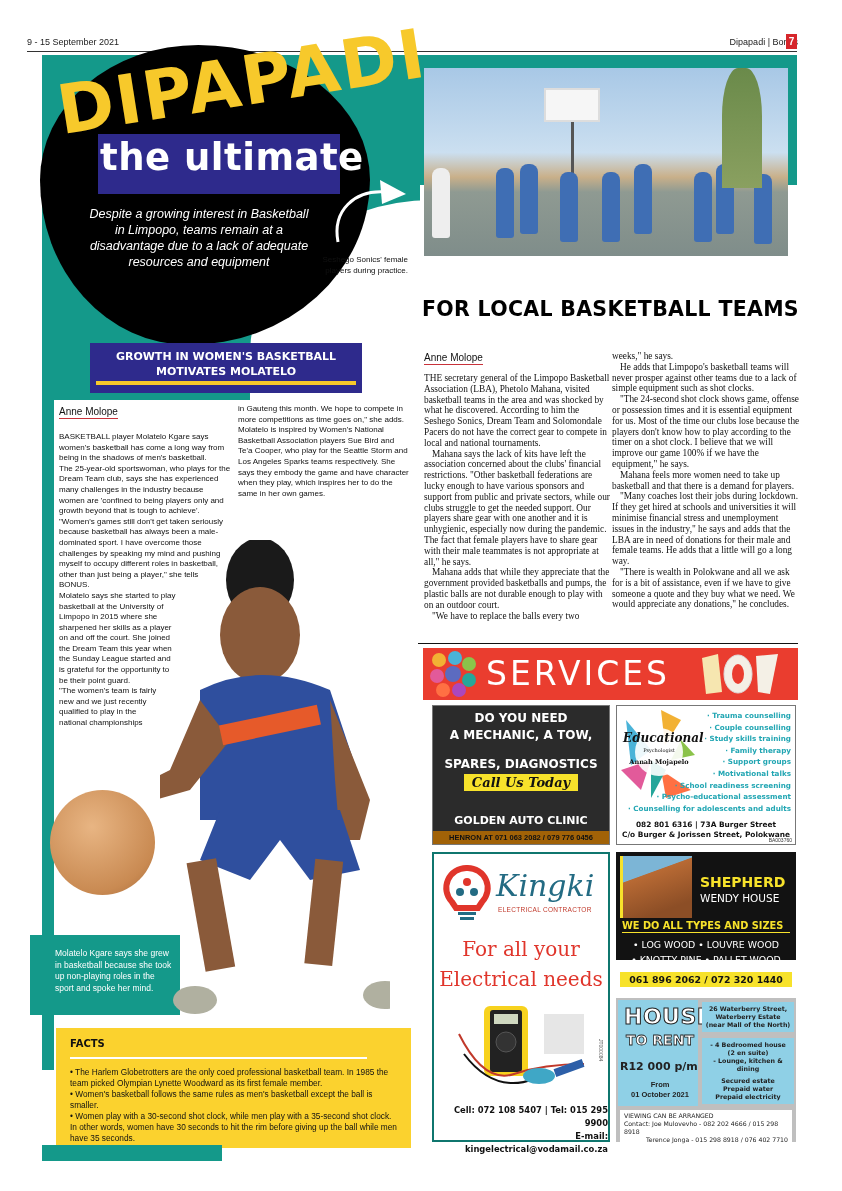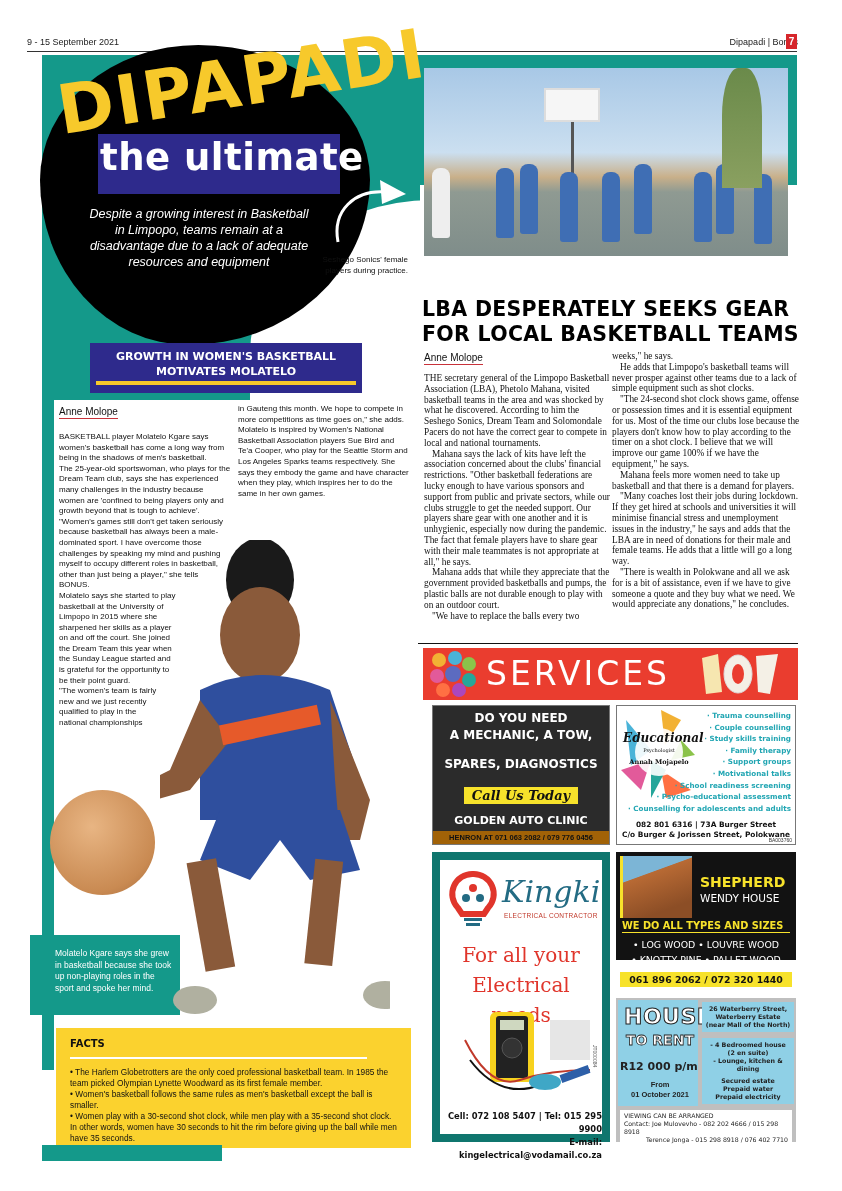--- a/index.html
+++ b/index.html
@@ -68,32 +68,32 @@
 
   
   .svc-banner { left: 423px; top: 648px; width: 375px; height: 52px; background: #ea3d2f; }
   .svc-text { left: 486px; top: 654px; font-family: "DejaVu Sans", sans-serif; font-size: 33px; color: #fff; letter-spacing: 3px; }
   .svc-icons { left: 427px; top: 650px; width: 55px; height: 48px; }
   .svc-num { left: 700px; top: 652px; width: 80px; height: 44px; }
 
   .ad { border: 1px solid #777; }
   .ad-mech { left: 432px; top: 705px; width: 178px; height: 140px; background: #2b2b2b; color: #fff; text-align: center; overflow: hidden; }
   .ad-mech .h { font-family: "DejaVu Sans", sans-serif; font-weight: bold; font-size: 12px; line-height: 13px; margin-top: 6px; }
-  .ad-mech .call { display: inline-block; background: #f7e22b; color: #111; font-style: italic; font-weight: bold; font-size: 13px; padding: 1px 8px; margin-top: 16px; font-family: "DejaVu Serif", serif; }
+  .ad-mech .call { display: inline-block; background: #f7e22b; color: #111; font-style: italic; font-weight: bold; font-size: 13px; padding: 1px 8px; margin-top: 3px; font-family: "DejaVu Serif", serif; }
   .ad-mech .biz { font-family: "DejaVu Sans", sans-serif; font-weight: bold; font-size: 11px; position: absolute; left: 0; right: 0; top: 108px; }
   .ad-mech .ph { position: absolute; left: 0; right: 0; bottom: 0; background: #a16207; color: #111; font-weight: bold; font-size: 7.5px; padding: 2px 0; }
 
   .ad-edu { left: 616px; top: 705px; width: 180px; height: 140px; background: #fff; }
   .edu-logo { left: 4px; top: 4px; width: 74px; height: 88px; }
   .edu-name { left: 6px; top: 26px; width: 72px; font-family: "DejaVu Serif", serif; font-style: italic; font-weight: bold; font-size: 12px; color: #111; text-align: center; line-height: 12px; }
   .edu-list { right: 4px; top: 4px; text-align: right; font-family: "DejaVu Sans", sans-serif; font-weight: bold; font-size: 7.2px; line-height: 11.6px; color: #22a6b3; }
   .edu-contact { left: 0; right: 0; top: 114px; text-align: center; font-family: "DejaVu Sans", sans-serif; font-weight: bold; font-size: 7.4px; line-height: 10px; color: #111; }
   .edu-code { right: 3px; bottom: 1px; font-size: 5px; color: #333; }
 
-  .ad-kingki { left: 432px; top: 852px; width: 178px; height: 290px; background: #fff; border: 8px solid #0f766e; }
+  .ad-kingki { left: 432px; top: 852px; width: 178px; height: 290px; background: #fff; border: 2px solid #0f766e; }
   .kingki-name { left: 62px; top: 14px; font-family: "DejaVu Serif", serif; font-style: italic; font-size: 30px; color: #236b83; }
   .kingki-sub { left: 64px; top: 52px; font-size: 6.5px; color: #c0392b; letter-spacing: 0.3px; }
   .kingki-tag { left: 0; right: 0; top: 80px; text-align: center; font-family: "DejaVu Serif", serif; font-size: 20px; color: #e0352b; line-height: 30px; }
   .kingki-meter { left: 20px; top: 150px; width: 138px; height: 92px; }
   .kingki-contact { left: 0; right: 0; top: 250px; text-align: right; font-family: "DejaVu Sans", sans-serif; font-weight: bold; font-size: 8.4px; line-height: 13px; color: #111; }
   .kingki-code { right: 4px; top: 185px; font-size: 5px; color: #555; writing-mode: vertical-rl; }
 
   .ad-shep { left: 616px; top: 852px; width: 180px; height: 108px; background: #121212; }
   .shep-img { left: 4px; top: 4px; width: 72px; height: 62px; background: linear-gradient(160deg, #7cb5d6 0%, #7cb5d6 30%, #b86a34 31%, #8c4e26 80%); border-left: 3px solid #f7e22b; }
   .shep-name { left: 84px; top: 22px; font-family: "DejaVu Sans", sans-serif; font-weight: bold; font-size: 14px; color: #f7e22b; }
@@ -191,21 +191,20 @@
   <div class="facts-rule"></div>
   <div class="facts-list">
     <div>• The Harlem Globetrotters are the only coed professional basketball team. In 1985 the team picked Olympian Lynette Woodward as its first female member.</div>
     <div>• Women's basketball follows the same rules as men's basketball except the ball is smaller.</div>
     <div>• Women play with a 30-second shot clock, while men play with a 35-second shot clock. In other words, women have 30 seconds to hit the rim before giving up the ball while men have 35 seconds.</div>
   </div>
 </div>
 <div class="abs teal-bottom"></div>
 
 <div class="abs headline">
-  <div>LBA DESPERATELY SEEKS GEAR</div>
   <div>FOR LOCAL BASKETBALL TEAMS</div>
 </div>
 <div class="abs right-byline byline">Anne Molope</div>
 <div class="abs right-col rc1">
   <p class="first">THE secretary general of the Limpopo Basketball Association (LBA), Phetolo Mahana, visited basketball teams in the area and was shocked by what he discovered. According to him the Seshego Sonics, Dream Team and Solomondale Pacers do not have the correct gear to compete in local and national tournaments.</p>
   <p>Mahana says the lack of kits have left the association concerned about the clubs' financial restrictions. "Other basketball federations are lucky enough to have various sponsors and support from public and private sectors, while our clubs struggle to get the needed support. Our players share gear with one another and it is unhygienic, especially now during the pandemic. The fact that female players have to share gear with their male teammates is not appropriate at all," he says.</p>
   <p>Mahana adds that while they appreciate that the government provided basketballs and pumps, the plastic balls are not durable enough to play with on an outdoor court.</p>
   <p>"We have to replace the balls every two</p>
 </div>
 <div class="abs right-col rc2">

